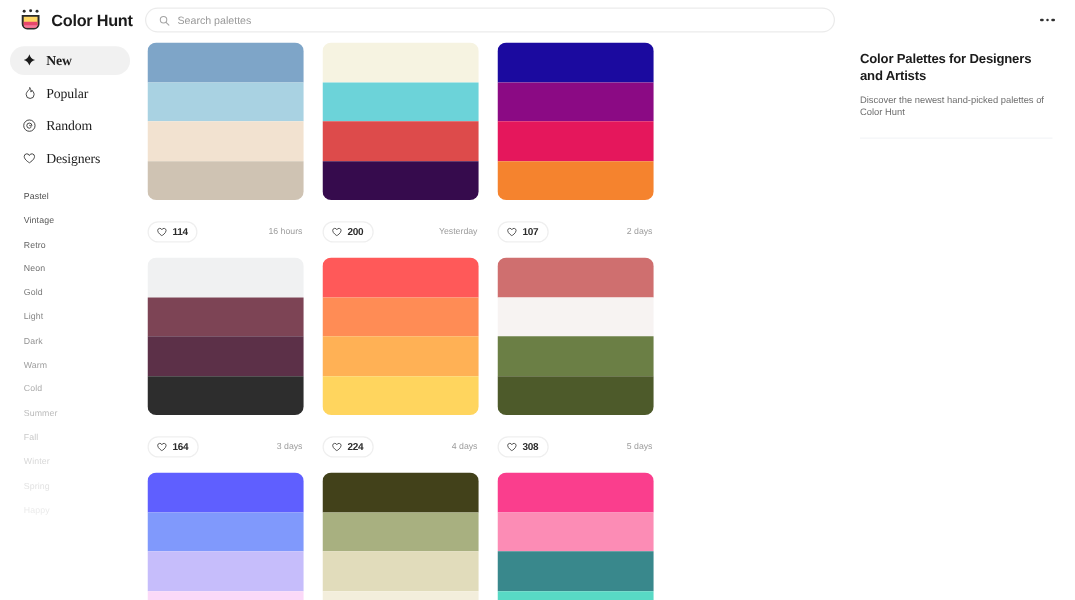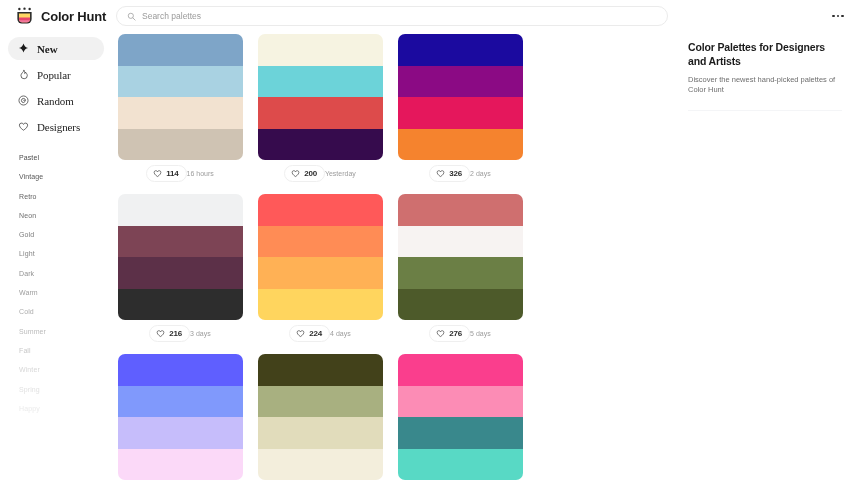--- a/index.html
+++ b/index.html
@@ -114,22 +114,23 @@
     width: 125px; height: 126px;
     border-radius: 7px; overflow: hidden;
     display: flex; flex-direction: column;
     cursor: pointer;
   }
   .swatches span { display: block; width: 100%; height: 25%; }
 
   .cardmeta {
     width: 125px; height: 22px;
     display: flex; align-items: center;
-    justify-content: center;
+    justify-content: space-between;
     padding-top: 4px;
+    margin-top: 12px;
   }
   .likebtn {
     display: flex; align-items: center; gap: 4px;
     height: 17px; padding: 0 7px 0 6px;
     border: 1px solid #efefef; border-radius: 9px;
     background: #fff; cursor: pointer;
   }
   .heart-icon { width: 9px; height: 9px; display: block; flex: 0 0 auto; }
   .likecount { font-size: 8px; color: #2b2b2b; font-weight: bold; letter-spacing: -0.2px; }
   .agelabel { font-size: 7px; color: #9c9c9c; padding-right: 1px; white-space: nowrap; }
@@ -276,38 +277,38 @@
             <span style="background: rgb(27, 10, 159);"></span>
             <span style="background: rgb(139, 10, 132);"></span>
             <span style="background: rgb(229, 23, 92);"></span>
             <span style="background: rgb(245, 131, 46);"></span>
           </div>
           <div class="cardmeta">
             <div class="likebtn">
               <svg class="heart-icon" viewBox="0 0 16 16">
                 <path d="M8 13.4S2 9.9 2 6.1a3.1 3.1 0 0 1 6-1.1 3.1 3.1 0 0 1 6 1.1c0 3.8-6 7.3-6 7.3z" fill="none" stroke="#3a3a3a" stroke-width="1.2" stroke-linejoin="round"></path>
               </svg>
-              <span class="likecount">326</span>
+              <span class="likecount">107</span>
             </div>
             <span class="agelabel">2 days</span>
           </div>
         </div>
         <div class="card">
           <div class="swatches">
             <span style="background: rgb(240, 241, 242);"></span>
             <span style="background: rgb(125, 68, 85);"></span>
             <span style="background: rgb(92, 48, 72);"></span>
             <span style="background: rgb(45, 45, 45);"></span>
           </div>
           <div class="cardmeta">
             <div class="likebtn">
               <svg class="heart-icon" viewBox="0 0 16 16">
                 <path d="M8 13.4S2 9.9 2 6.1a3.1 3.1 0 0 1 6-1.1 3.1 3.1 0 0 1 6 1.1c0 3.8-6 7.3-6 7.3z" fill="none" stroke="#3a3a3a" stroke-width="1.2" stroke-linejoin="round"></path>
               </svg>
-              <span class="likecount">216</span>
+              <span class="likecount">164</span>
             </div>
             <span class="agelabel">3 days</span>
           </div>
         </div>
         <div class="card">
           <div class="swatches">
             <span style="background: rgb(255, 89, 89);"></span>
             <span style="background: rgb(255, 140, 85);"></span>
             <span style="background: rgb(255, 177, 85);"></span>
             <span style="background: rgb(255, 213, 94);"></span>
@@ -327,21 +328,21 @@
             <span style="background: rgb(207, 111, 111);"></span>
             <span style="background: rgb(247, 243, 242);"></span>
             <span style="background: rgb(107, 127, 69);"></span>
             <span style="background: rgb(77, 90, 42);"></span>
           </div>
           <div class="cardmeta">
             <div class="likebtn">
               <svg class="heart-icon" viewBox="0 0 16 16">
                 <path d="M8 13.4S2 9.9 2 6.1a3.1 3.1 0 0 1 6-1.1 3.1 3.1 0 0 1 6 1.1c0 3.8-6 7.3-6 7.3z" fill="none" stroke="#3a3a3a" stroke-width="1.2" stroke-linejoin="round"></path>
               </svg>
-              <span class="likecount">276</span>
+              <span class="likecount">308</span>
             </div>
             <span class="agelabel">5 days</span>
           </div>
         </div>
         <div class="card">
           <div class="swatches">
             <span style="background: rgb(95, 95, 255);"></span>
             <span style="background: rgb(128, 153, 252);"></span>
             <span style="background: rgb(198, 189, 251);"></span>
             <span style="background: rgb(251, 217, 248);"></span>

